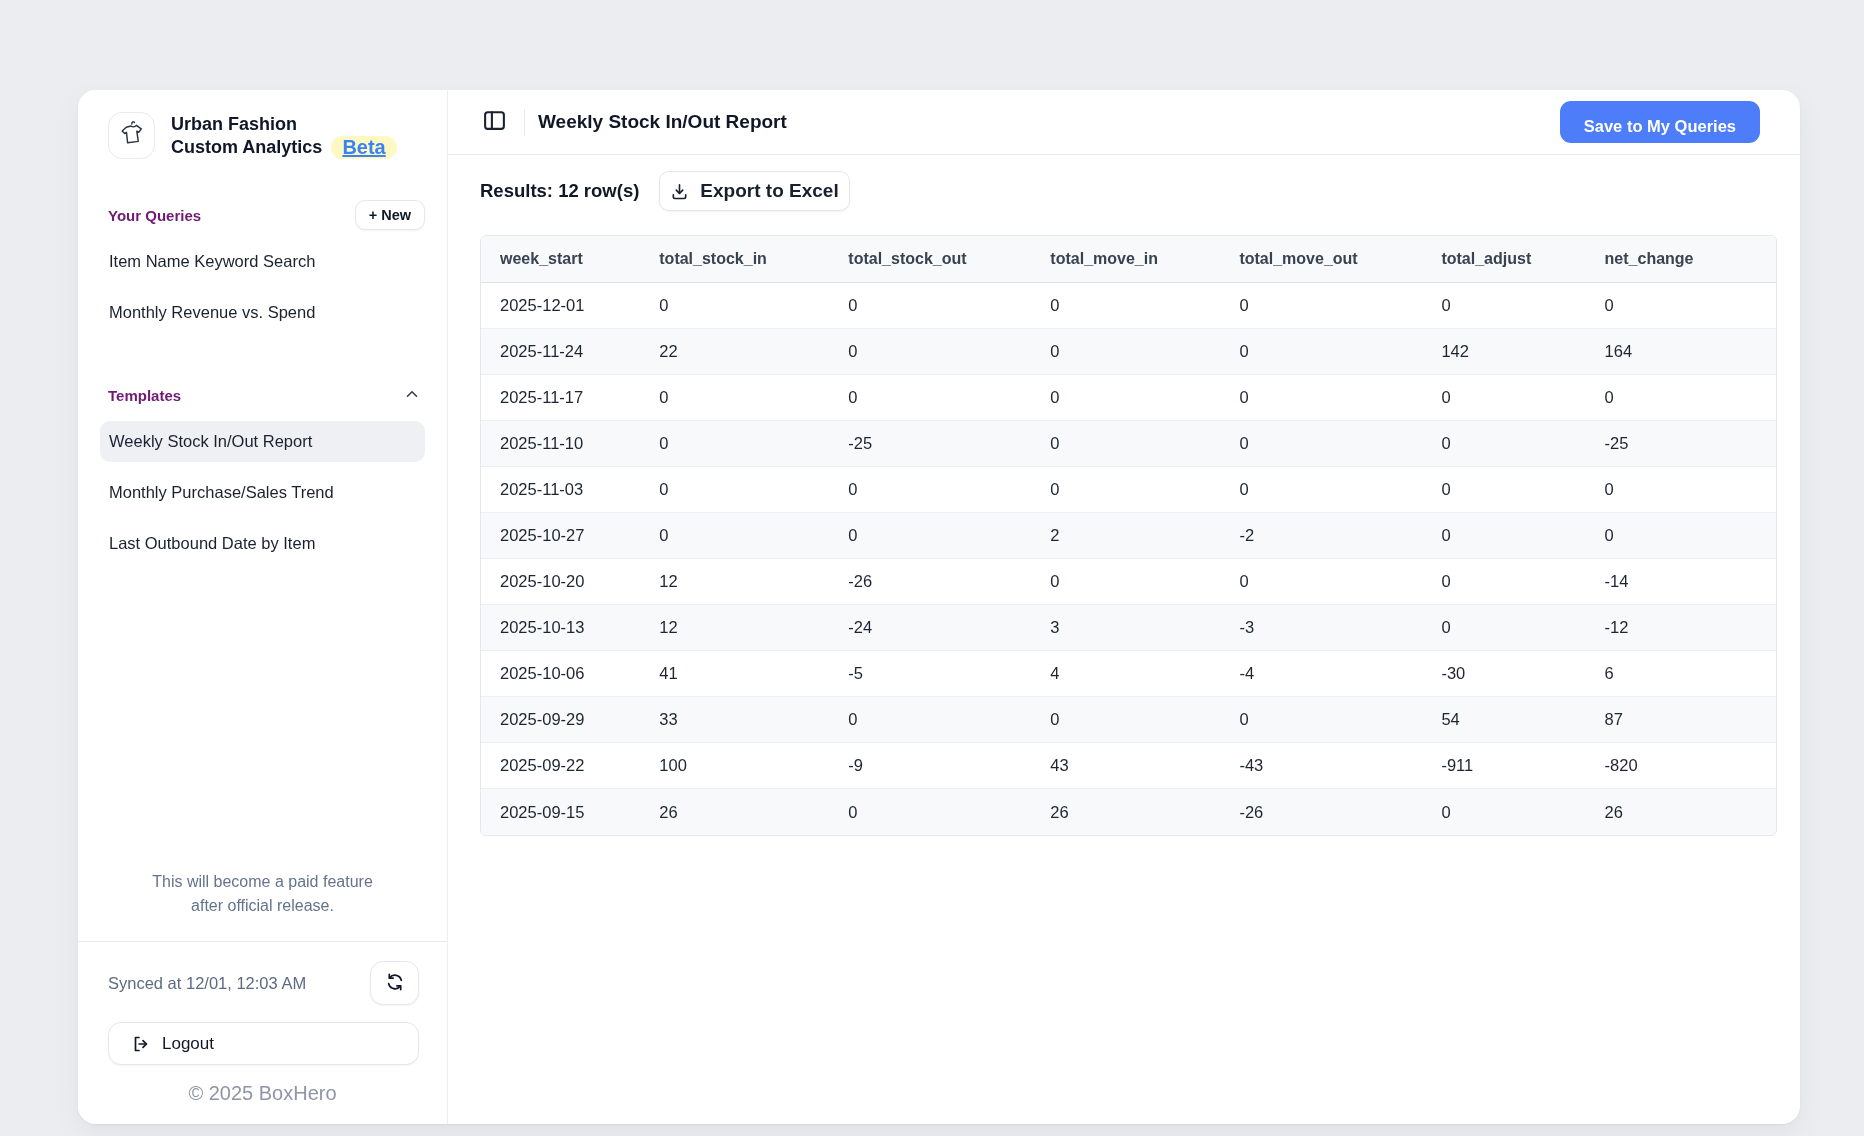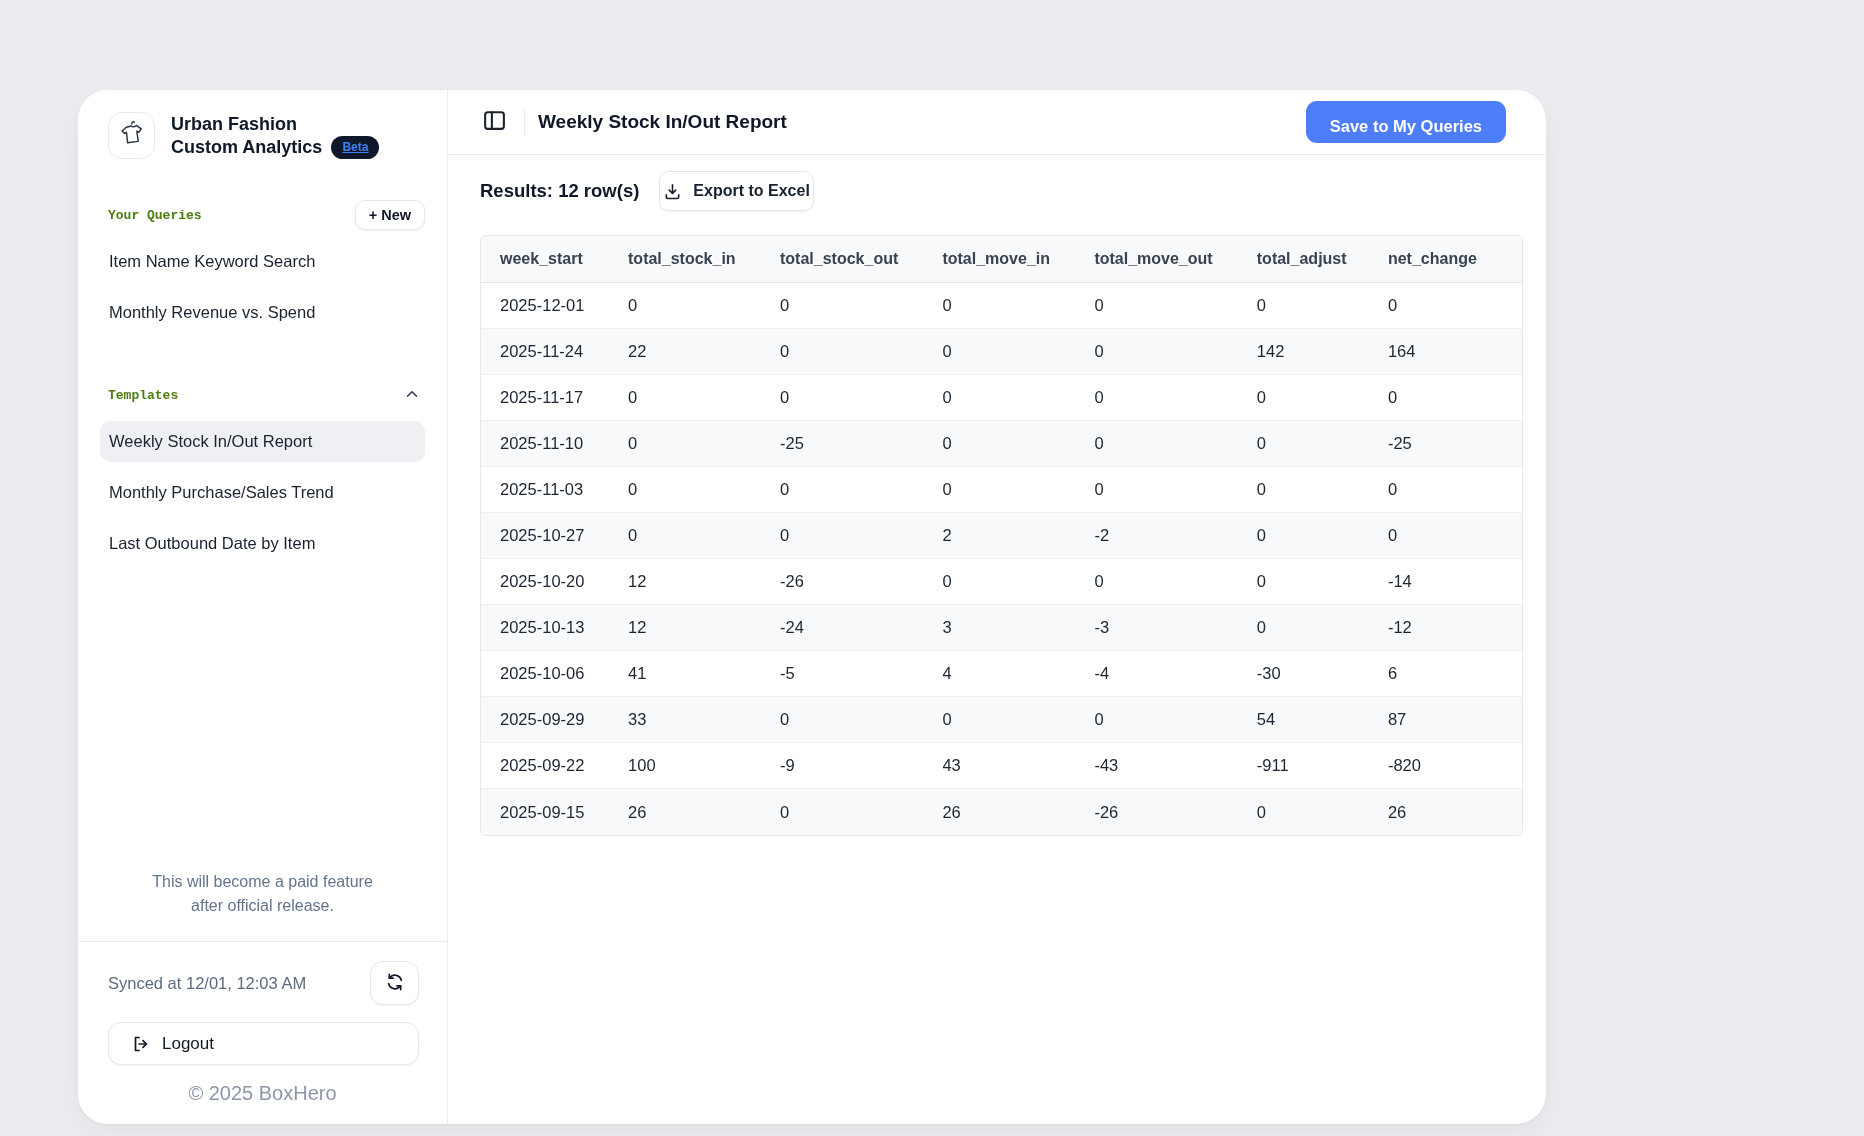--- a/index.html
+++ b/index.html
@@ -5,49 +5,49 @@
   * { box-sizing: border-box; margin: 0; padding: 0; }
   html,body { width: 1864px; height: 1136px; overflow: hidden; }
   body {
     background: #ebedf0;
     font-family: "Liberation Sans", "DejaVu Sans", sans-serif;
     color: #101828;
     -webkit-font-smoothing: antialiased;
   }
   .app-card {
     position: absolute; left: 78px; top: 90px;
-    width: 1468px; height: 1034px;
-    background: #ffffff; border-radius: 30px;
+    width: 1722px; height: 1034px;
+    background: #ffffff; border-radius: 18px;
     box-shadow: 0 1px 2px rgba(16,24,40,.05), 0 10px 30px rgba(16,24,40,.05);
     display: flex; overflow: hidden;
   }
 
   
   .sidebar {
     width: 370px; flex: 0 0 370px;
     border-right: 1px solid #eceef2;
     position: relative; background: #ffffff;
   }
   .sb-header { display: flex; align-items: center; gap: 16px; padding: 22px 30px 0 30px; }
   .logo-box {
     width: 47px; height: 47px; border: 1px solid #e8eaee; border-radius: 14px;
     display: flex; align-items: center; justify-content: center; background: #fff; flex: 0 0 47px;
   }
   .sb-title-l1 { font-size: 18px; font-weight: 700; color: #101828; line-height: 23px; }
   .sb-title-row2 { display: flex; align-items: flex-start; gap: 9px; }
   .sb-title-l2 { font-size: 18px; font-weight: 700; color: #101828; line-height: 23px; }
   .beta-pill {
-    background: #0f172a; color: #3b82f6; font-size: 12px; font-weight: 600;
+    background: #fef9c3; color: #3b82f6; font-size: 20px; font-weight: 600;
     border-radius: 999px; padding: 3px 11px; line-height: 17px; text-decoration: underline;
   }
   .sb-section-row {
     margin-top: 40px; padding: 0 22px 0 30px;
     display: flex; align-items: center; justify-content: space-between; height: 32px;
   }
-  .sb-section-label { font-size: 13px; font-weight: 600; color: #4d7c0f; font-family: Liberation Mono, monospace; }
+  .sb-section-label { font-size: 15px; font-weight: 600; color: #701a75; }
   .new-btn {
     border: 1px solid #e4e7ec; background: #fff; border-radius: 10px;
     font-size: 14.5px; font-weight: 600; color: #101828; padding: 6px 13px;
     box-shadow: 0 1px 2px rgba(16,24,40,.05); cursor: pointer;
     font-family: inherit;
   }
   .sb-list { margin-top: 10px; display: flex; flex-direction: column; gap: 10px; padding: 0 22px; }
   .sb-item {
     font-size: 16.5px; color: #1a2230; padding: 10px 9px; border-radius: 10px;
     line-height: 21px; cursor: pointer; font-weight: 400;
@@ -87,22 +87,22 @@
   .save-btn {
     background: #4d7df8; color: #fff; border: none; border-radius: 11px;
     height: 42px; padding: 16px 24px; font-size: 16.5px; font-weight: 600; cursor: pointer;
     font-family: inherit;
   }
 
   .results-row { margin: 16px 40px 24px 32px; height: 40px; display: flex; align-items: center; gap: 20px; }
   .results-text { font-size: 18.5px; font-weight: 700; color: #101828; }
   .export-btn {
     height: 40px; border: 1px solid #e3e6eb; border-radius: 10px; background: #fff;
-    display: flex; align-items: center; gap: 11px; padding: 0 3px;
-    font-size: 16px; font-weight: 600; color: #16202e; cursor: pointer;
+    display: flex; align-items: center; gap: 11px; padding: 0 10px;
+    font-size: 19px; font-weight: 600; color: #16202e; cursor: pointer;
     box-shadow: 0 1px 2px rgba(16,24,40,.05); font-family: inherit;
   }
 
   .table-wrap { margin: 0 23px 0 32px; border: 1px solid #e4e7ec; border-radius: 6px; overflow: hidden; }
   table { width: 100%; border-collapse: separate; border-spacing: 0; table-layout: fixed; }
   thead th {
     background: #f8f9fa; text-align: left; font-size: 16px; font-weight: 600; color: #384250;
     height: 47px; padding: 0 6px 0 19px; border-bottom: 1px solid #dfe3e8;
   }
   tbody td {

